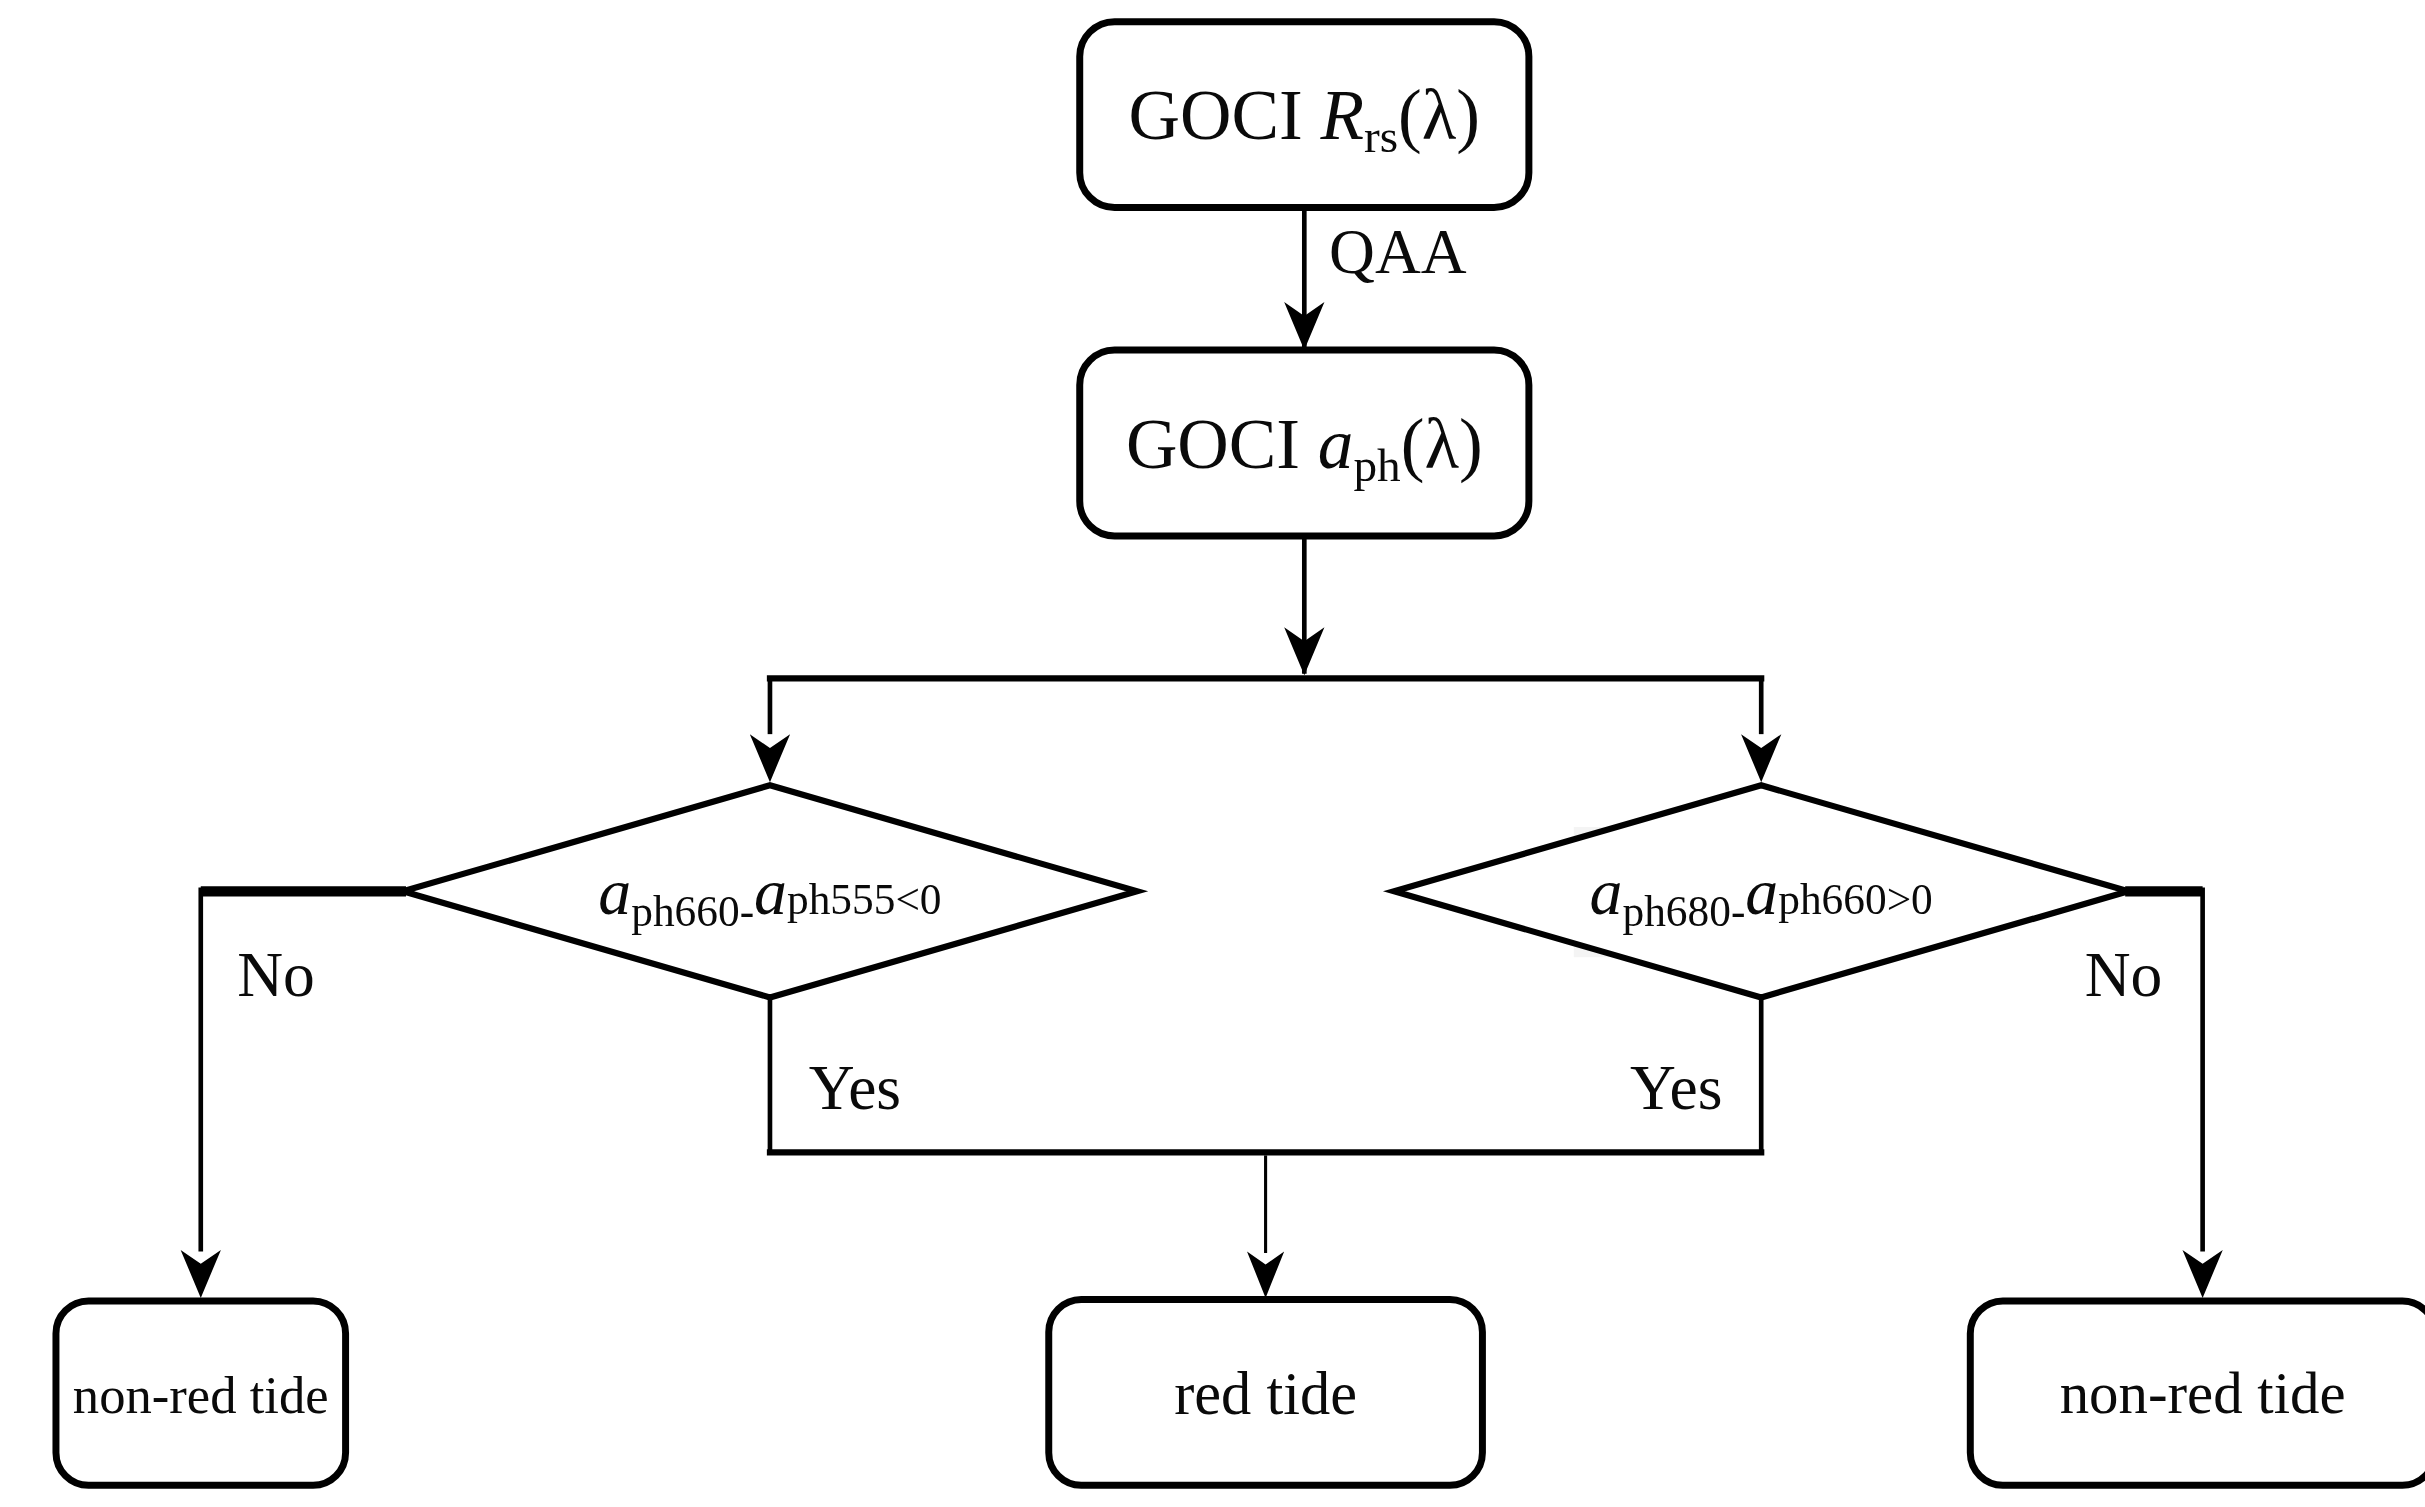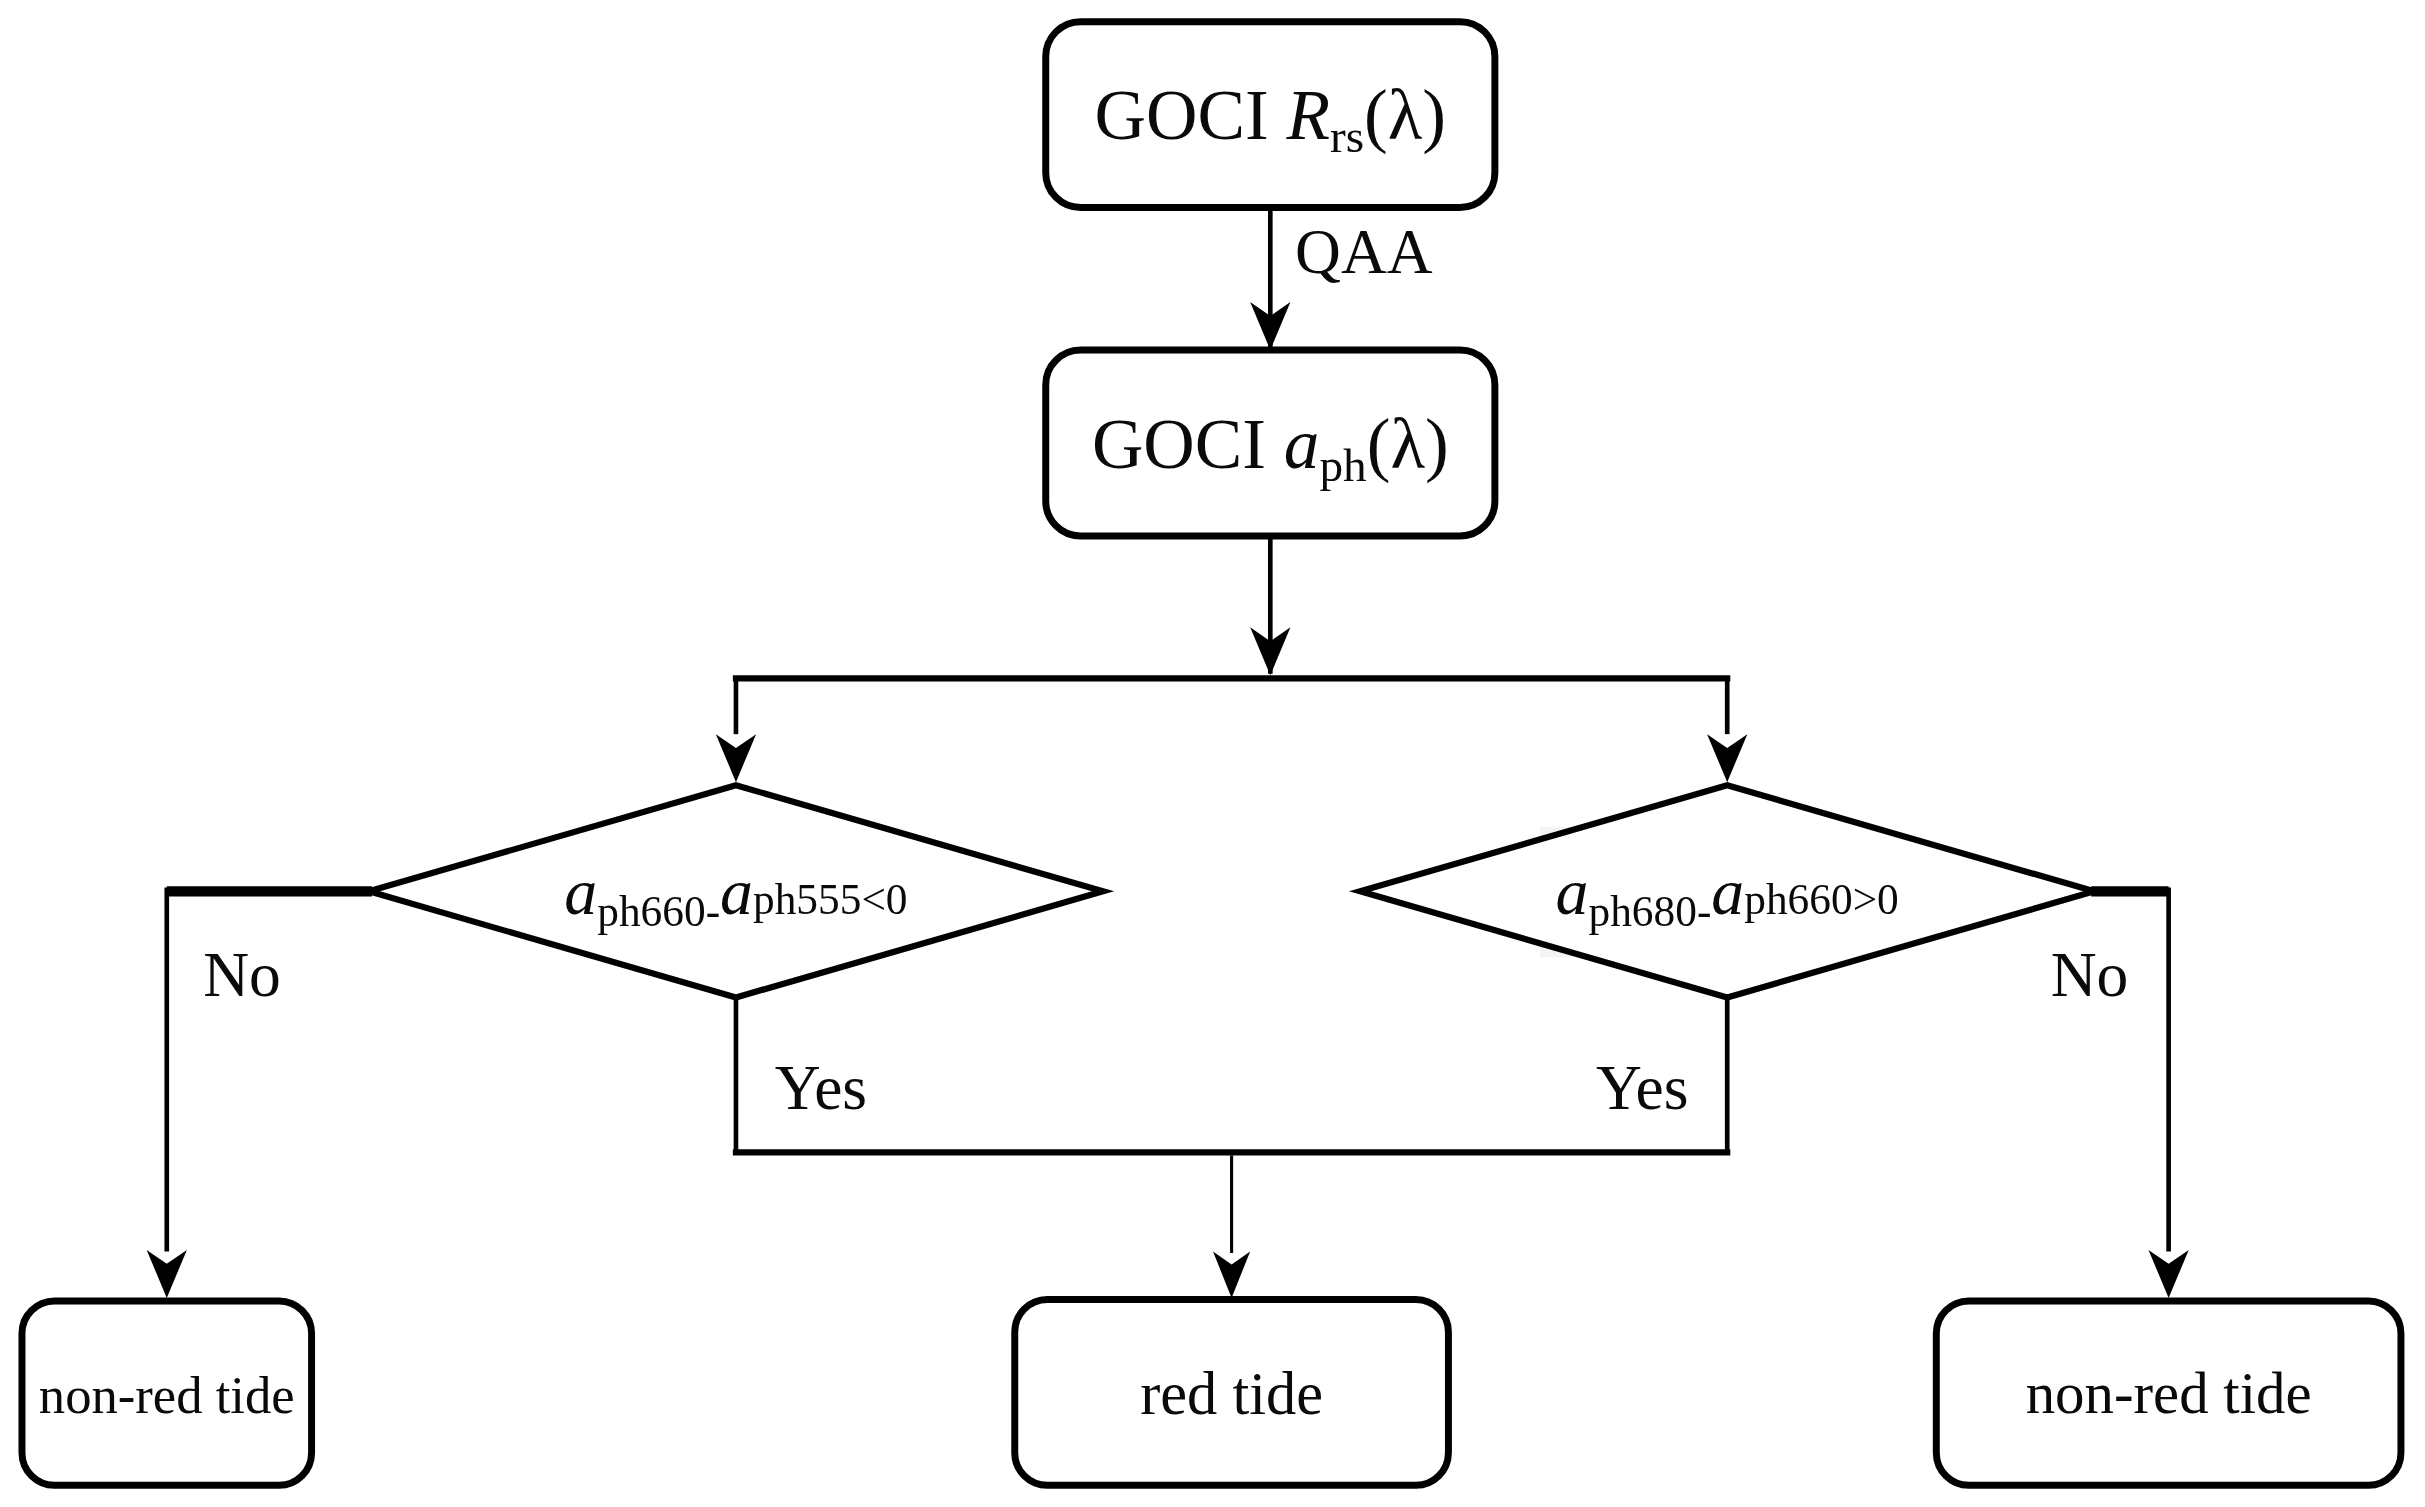--- a/index.html
+++ b/index.html
@@ -1,16 +1,16 @@
 <!DOCTYPE html>
 <html style="--line: #000000; --bg: #ffffff; --hl: #f4f4f4;font-size:12.4px"><head>
 <meta charset="utf-8">
 <style>
   html,body{margin:0;padding:0;background:#ffffff;}
-  .stage{width:2382px;height:1507px;background:var(--bg,#fff);}
+  .stage{width:2382px;height:1507px;background:var(--bg,#fff);margin-left:34px;}
   svg{display:block;}
   .node{fill:#ffffff;stroke:var(--line,#000);stroke-width:9;}
   .diamond{fill:#ffffff;stroke:var(--line,#000);stroke-width:8;}
   .ln{stroke:var(--line,#000);fill:none;}
   .w4{stroke-width:4;}
   .w6{stroke-width:6;}
   .w8{stroke-width:8;}
   .w12{stroke-width:13;}
   .ah{fill:var(--line,#000);stroke:none;}
   .txt{font-family:"Liberation Serif","DejaVu Serif",serif;fill:#0a0a0a;}

